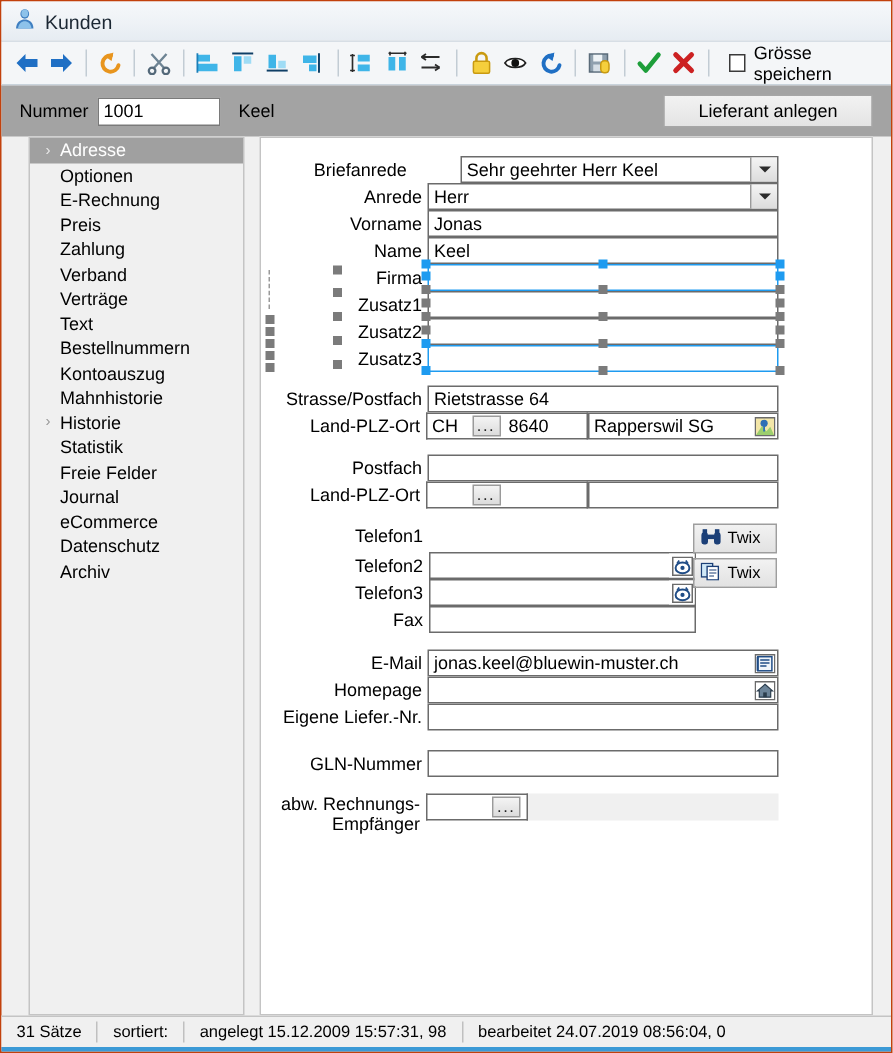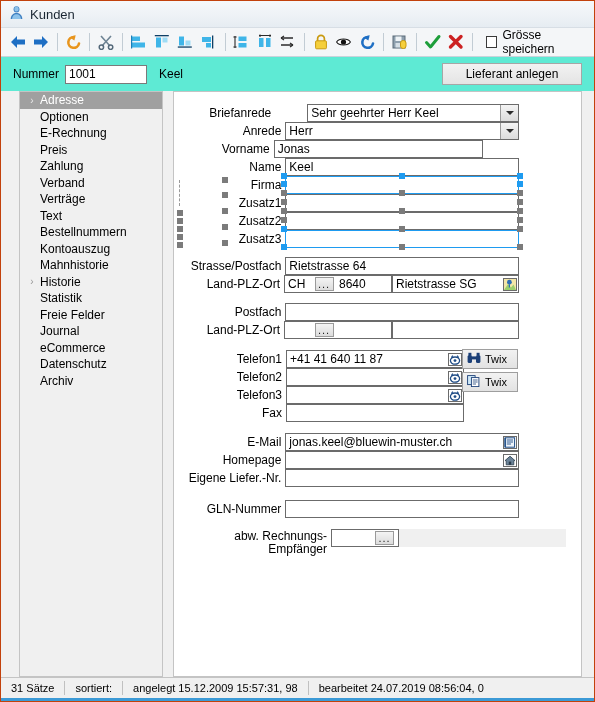--- a/index.html
+++ b/index.html
@@ -47,21 +47,21 @@
   .chkbox{
     width:12px;height:12px;border:1px solid #3a3a3a;background:#fff;
     box-sizing:border-box;display:block;
   }
   .chklabel{font-size:12px;}
   
   .numrow{
     height:34px;flex:0 0 34px;
     display:flex;align-items:center;
     padding:0 12px;
-    background:#5eead4;
+    background:#a3a3a3;
   }
   .numlabel{margin-right:6px;font-size:12px;}
   .numinput{
     width:82px;height:19px;box-sizing:border-box;
     border:1px solid #7a7a7a;background:#fff;
     font-family:"Liberation Sans", sans-serif;font-size:12px;
     padding:1px 3px;outline:none;
   }
   .numname{margin-left:12px;font-size:12px;}
   .btn-lieferant{
@@ -423,21 +423,21 @@
       <div class="frow" style="left:0;top:30px;width:345px;">
         <span class="flabel" style="width:112px;">Anrede</span>
         <div class="combo" style="width:235px;">
           <span class="ctext">Herr</span>
           <span class="carrow">
               <span class="tri-down"></span>
             </span>
         </div>
       </div>
 
-      <div class="frow" style="left:0;top:48px;width:309px;">
+      <div class="frow" style="left:0;top:48px;width:345px;">
         <span class="flabel" style="width:112px;">Vorname</span>
         <input class="fin" style="width: 235px;" value="Jonas">
       </div>
 
       <div class="frow" style="left:0;top:66px;width:345px;">
         <span class="flabel" style="width:112px;">Name</span>
         <input class="fin" style="width: 235px;" value="Keel">
       </div>
 
       <div class="frow" style="left:0;top:84px;width:345px;">
@@ -507,21 +507,21 @@
         <span class="flabel" style="width:112px;">Land-PLZ-Ort</span>
         <div style="display:flex;align-items:center;">
           <div class="fin" style="width:28px;display:flex;align-items:center;border-right:none;">
             <span>CH</span>
           </div>
           <div class="fin" style="width:24px;display:flex;align-items:center;justify-content:center;border-left:none;border-right:none;padding:0;">
             <span class="dotbtn" style="width:19px;height:14px;">...</span>
           </div>
           <input class="fin" style="width: 56px; border-left: none;" value="8640">
           <div class="fin" style="width:127px;display:flex;align-items:center;padding:0;">
-            <span style="flex:1 1 auto;padding-left:3px;">Rietstrasse SG</span>
+            <span style="flex:1 1 auto;padding-left:3px;">Rapperswil SG</span>
             <span class="inbtn">
               <svg width="14" height="13" viewBox="0 0 14 13">
                 <rect x="0.5" y="0.5" width="13" height="12" fill="#f3e6a8" stroke="#6b6b6b"></rect>
                 <path d="M1 12 L5 6 L8 9.5 L10.5 6.5 L13 12 Z" fill="#9ccf6e"></path>
                 <circle cx="6.4" cy="4.2" r="2.4" fill="#2f6fb5"></circle>
                 <path d="M6.4 6.2 L6.4 9.6" stroke="#2f6fb5" stroke-width="1.2"></path>
               </svg>
             </span>
           </div>
         </div>
@@ -541,31 +541,20 @@
           <div class="fin" style="width:24px;display:flex;align-items:center;justify-content:center;border-left:none;border-right:none;padding:0;">
             <span class="dotbtn" style="width:19px;height:14px;">...</span>
           </div>
           <input class="fin" style="width: 56px; border-left: none;" value="">
           <input class="fin" style="width: 127px;" value="">
         </div>
       </div>
 
       <div class="frow" style="left:0;top:258px;width:345px;">
         <span class="flabel" style="width:112px;">Telefon1</span>
-        <div class="fin" style="width:178px;display:flex;align-items:center;padding:0;">
-          <span style="flex:1 1 auto;padding-left:3px;">+41 41 640 11 87</span>
-          <span class="inbtn">
-            <svg width="14" height="13" viewBox="0 0 14 13">
-              <rect x="0.5" y="0.5" width="13" height="12" fill="#fff" stroke="#6b6b6b"></rect>
-              <ellipse cx="7" cy="7.6" rx="4.6" ry="3.6" fill="none" stroke="#1f4c86" stroke-width="1.3"></ellipse>
-              <circle cx="7" cy="7.6" r="1.4" fill="#1f4c86"></circle>
-              <path d="M3.4 4.6 L4.8 2.6 M10.6 4.6 L9.2 2.6" stroke="#1f4c86" stroke-width="1.2"></path>
-            </svg>
-          </span>
-        </div>
       </div>
 
       <div class="frow" style="left:0;top:276px;width:345px;">
         <span class="flabel" style="width:112px;">Telefon2</span>
         <div class="fin" style="width:178px;display:flex;align-items:center;padding:0;">
           <span style="flex:1 1 auto;padding-left:3px;"></span>
           <span class="inbtn">
             <svg width="14" height="13" viewBox="0 0 14 13">
               <rect x="0.5" y="0.5" width="13" height="12" fill="#fff" stroke="#6b6b6b"></rect>
               <ellipse cx="7" cy="7.6" rx="4.6" ry="3.6" fill="none" stroke="#1f4c86" stroke-width="1.3"></ellipse>
@@ -651,21 +640,21 @@
       <div class="frow" style="left:0;top:377px;width:345px;">
         <span class="flabel" style="width:112px;">Eigene Liefer.-Nr.</span>
         <input class="fin" style="width: 235px;" value="">
       </div>
 
       <div class="frow" style="left:0;top:408px;width:345px;">
         <span class="flabel" style="width:112px;">GLN-Nummer</span>
         <input class="fin" style="width: 235px;" value="">
       </div>
 
-      <div class="frow" style="left:0;top:437px;width:345px;align-items:flex-start;padding-left:47px;">
+      <div class="frow" style="left:0;top:437px;width:345px;align-items:flex-start;">
         <span class="flabel" style="width:112px;line-height:13px;padding-top:1px;">
           <span>abw. Rechnungs-</span><br>
           <span>Empfänger</span>
         </span>
         <div style="display:flex;align-items:center;">
           <div class="fin" style="width:40px;border-right:none;">
             <span></span>
           </div>
           <div class="fin" style="width:28px;display:flex;align-items:center;justify-content:center;border-left:none;padding:0;">
             <span class="dotbtn" style="width:19px;height:14px;">...</span>

